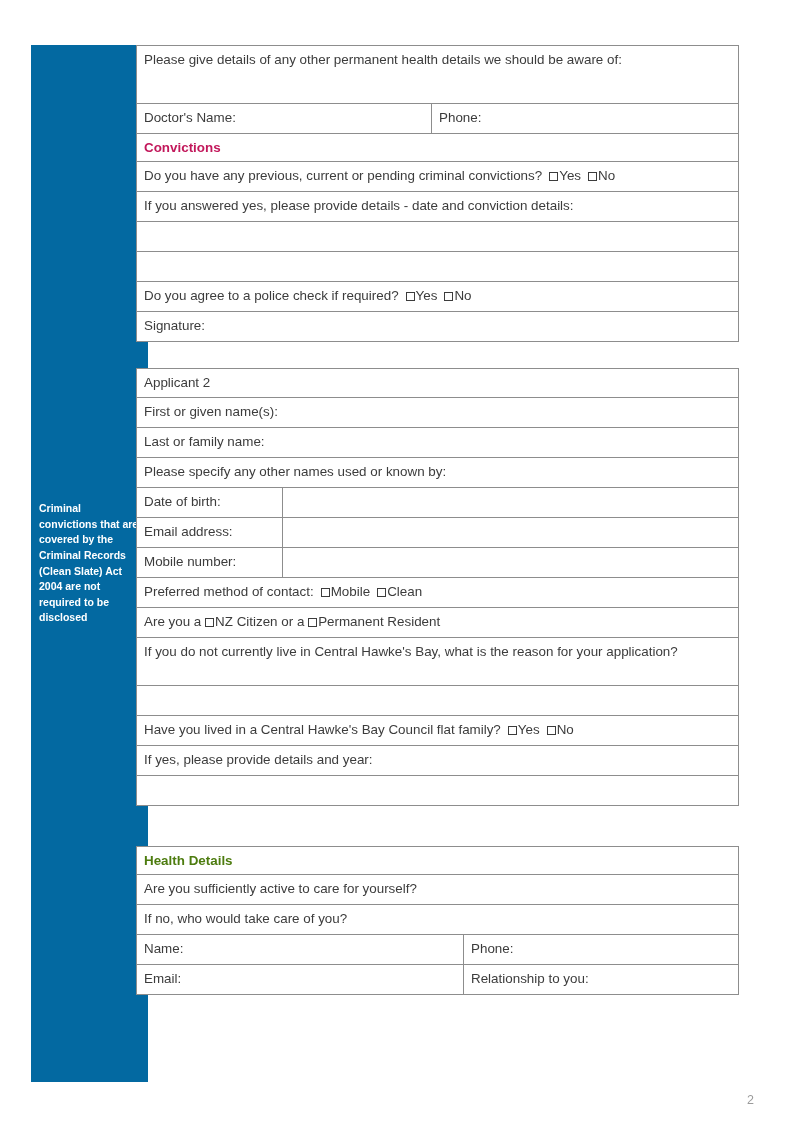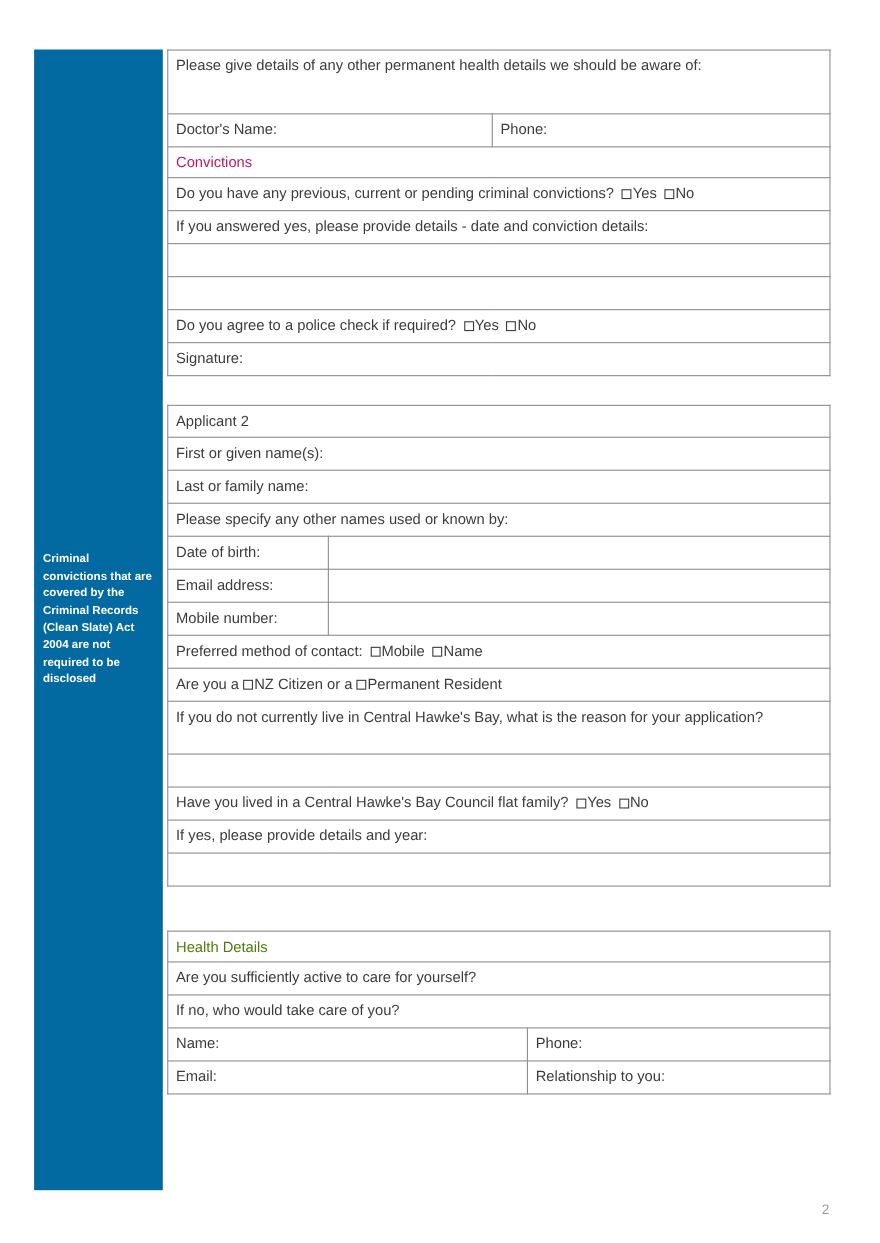--- a/index.html
+++ b/index.html
@@ -35,21 +35,21 @@
     line-height: 1.48;
     padding: 0 8px;
     display: flex;
     align-items: center;
   }
   #sidebar .note { display: block; }
 
   
   #content {
     position: absolute;
-    left: 152px; top: 45px;
+    left: 136px; top: 45px;
     width: 602px;
   }
 
   
   .ftable {
     width: 602px;
     border-collapse: collapse;
     table-layout: fixed;
   }
   .ftable td {
@@ -63,21 +63,21 @@
   }
   .ftable td.tall     { height: 58px; }
   .ftable td.row      { height: 30px; }
   .ftable td.blank    { height: 30px; }
   .ftable td.two      { height: 48px; }
   .ftable td.sig      { height: 30px; }
 
   
   .sect-head {
     font-size: 14.2px;
-    font-weight: normal;
+    font-weight: bold;
     padding: 7px 7px 4px 7px;
     line-height: 1.15;
     border: 0;
     border-bottom: 1px solid #8d8d8d;
     background: #fff;
   }
   .sect-head.magenta { color: #c2185b; }
   .sect-head.teal    { color: #4d7c0f; }
 
   
@@ -197,21 +197,21 @@
         <tr>
           <td class="row">Email address:</td>
           <td class="row"></td>
         </tr>
         <tr>
           <td class="row">Mobile number:</td>
           <td class="row"></td>
         </tr>
         <tr>
           <td class="row" colspan="2">
-            <span>Preferred method of contact:</span><span class="spacer-sm"></span><span class="opt"><span class="cb first"></span><span>Mobile</span></span><span class="spacer-sm"></span><span class="opt"><span class="cb first"></span><span>Name</span></span>
+            <span>Preferred method of contact:</span><span class="spacer-sm"></span><span class="opt"><span class="cb first"></span><span>Mobile</span></span><span class="spacer-sm"></span><span class="opt"><span class="cb first"></span><span>Clean</span></span>
           </td>
         </tr>
         <tr>
           <td class="row" colspan="2">
             <span>Are you a</span> <span class="opt"><span class="cb first"></span><span>NZ Citizen</span></span> <span class="bold-inline">or a</span> <span class="opt"><span class="cb first"></span><span>Permanent Resident</span></span>
           </td>
         </tr>
         <tr>
           <td class="two" colspan="2">If you do not currently live in Central Hawke's Bay, what is the reason for your application?</td>
         </tr>

